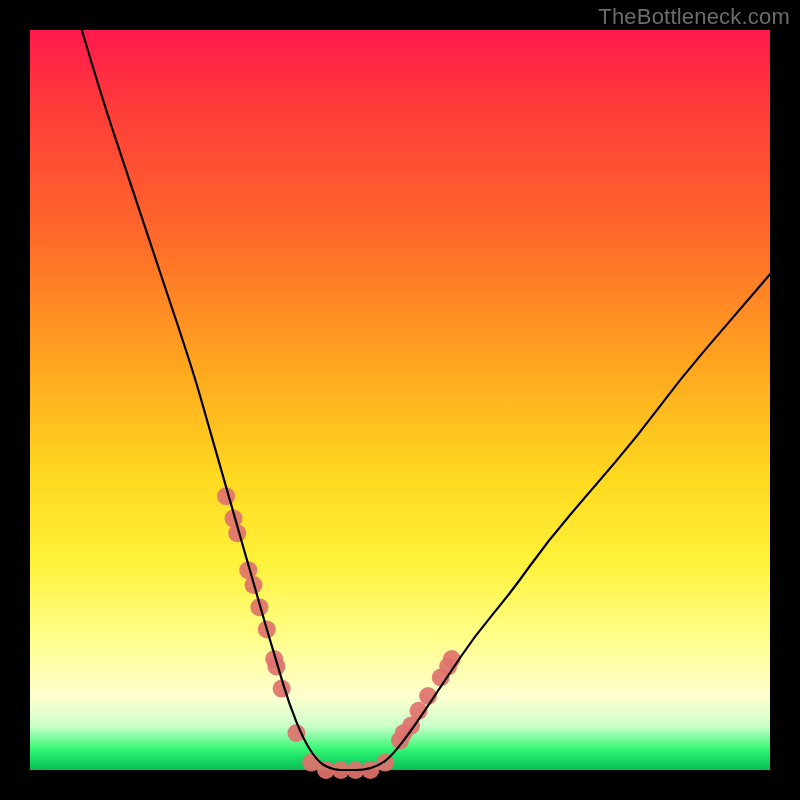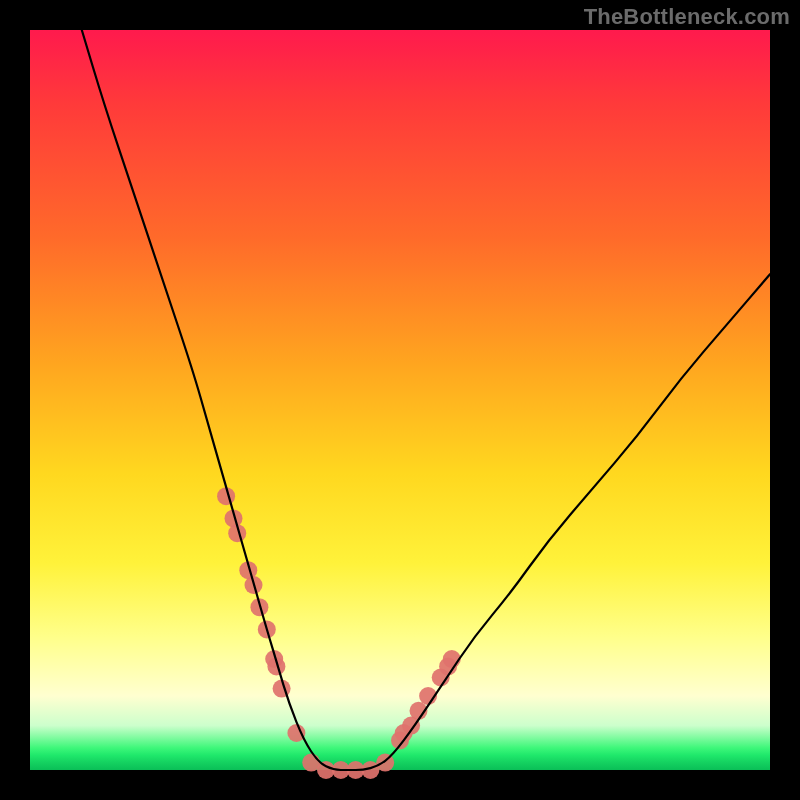--- a/index.html
+++ b/index.html
@@ -41,21 +41,20 @@
     );
   }
   .watermark {
     position: absolute;
     top: 4px;
     right: 10px;
     color: #6b6b6b;
     font-size: 22px;
     letter-spacing: 0.2px;
     user-select: none;
-    font-weight: bold;
   }
   svg.curve {
     position: absolute;
     inset: 0;
     width: 100%;
     height: 100%;
     overflow: visible;
   }
 </style>
 </head>

